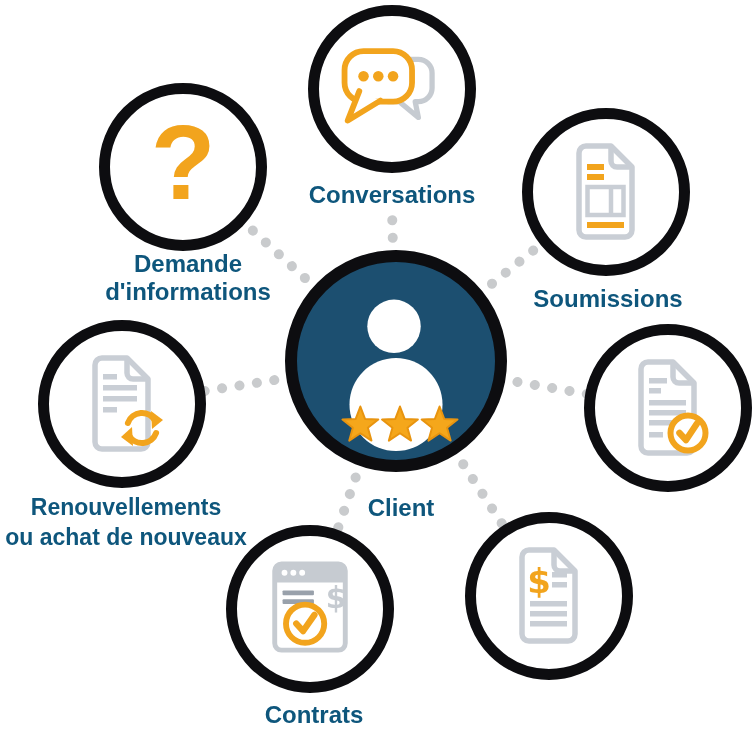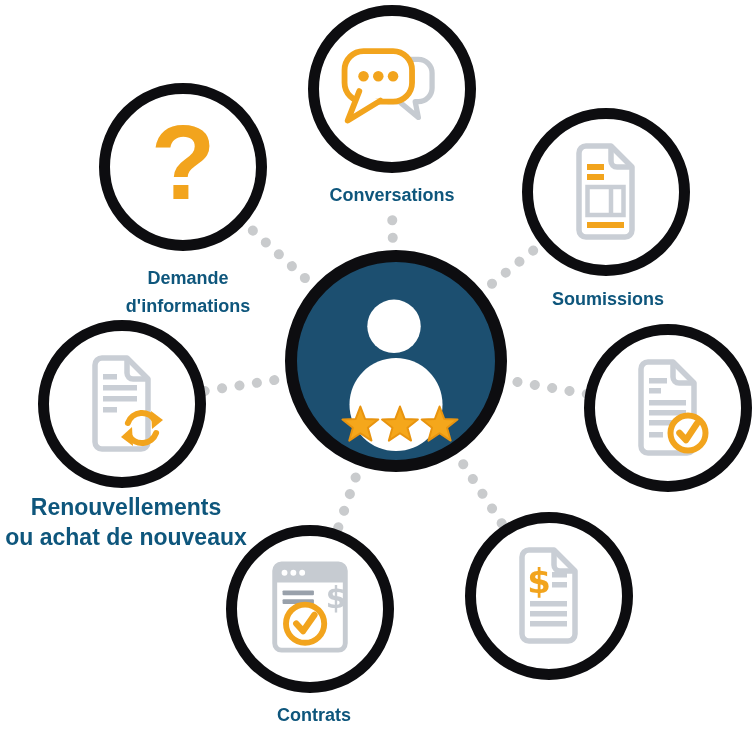--- a/index.html
+++ b/index.html
@@ -17,21 +17,21 @@
     border:11px solid var(--ring);background:#fff;
     width:168px;height:168px;
     display:flex;align-items:center;justify-content:center;
   }
   .node--center{
     width:222px;height:222px;border-width:12px;background:var(--navy);
     overflow:hidden;
   }
   .label{
     position:absolute;z-index:2;text-align:center;
-    color:var(--blue);font-weight:700;font-size:18px;line-height:28px;
+    color:var(--blue);font-weight:700;font-size:24px;line-height:28px;
   }
   .label--renew{line-height:30px;font-size:23px;}
   .lbl-line{display:block;}
   .qmark{
     font-size:106px;font-weight:800;color:var(--orange);
     line-height:1;margin-top:-10px;
     font-family:"Liberation Sans",sans-serif;
   }
   svg text{font-family:"DejaVu Sans","Liberation Sans",sans-serif;}
 </style>
@@ -55,20 +55,23 @@
       <g>
         <circle cx="98" cy="65" r="27" fill="#FFFFFF"></circle>
         <circle cx="100" cy="144" r="47" fill="#FFFFFF"></circle>
       </g>
       <g fill="#F5A71B" stroke="#E8940F" stroke-width="2" stroke-linejoin="round">
         <path transform="translate(64,165)" d="M0 -19 L4.7 -6.5 L18.1 -5.9 L7.6 2.5 L11.2 15.4 L0 8 L-11.2 15.4 L-7.6 2.5 L-18.1 -5.9 L-4.7 -6.5 Z"></path>
         <path transform="translate(104,165)" d="M0 -19 L4.7 -6.5 L18.1 -5.9 L7.6 2.5 L11.2 15.4 L0 8 L-11.2 15.4 L-7.6 2.5 L-18.1 -5.9 L-4.7 -6.5 Z"></path>
         <path transform="translate(144,165)" d="M0 -19 L4.7 -6.5 L18.1 -5.9 L7.6 2.5 L11.2 15.4 L0 8 L-11.2 15.4 L-7.6 2.5 L-18.1 -5.9 L-4.7 -6.5 Z"></path>
       </g>
     </svg>
+  </div>
+  <div class="label" style="left:321px;top:494px;width:160px;">
+    <span class="lbl-line">Client</span>
   </div>
 
   <div class="node" style="left:308px;top:5px;">
     <svg viewBox="0 0 110 100" width="116" height="106">
       <path d="M52 22 H80 A13 13 0 0 1 93 35 V49 A13 13 0 0 1 80 62 H77 L80 77 L62 62 H52 Z" fill="#FFFFFF" stroke="#C6CBD1" stroke-width="5" stroke-linejoin="round"></path>
       <rect x="10" y="14" width="64" height="48" rx="18" fill="#FFFFFF" stroke="#F2A41D" stroke-width="5.5"></rect>
       <path d="M24 52 L13 80 L44 61" fill="#FFFFFF" stroke="#F2A41D" stroke-width="5.5" stroke-linecap="round" stroke-linejoin="round"></path>
       <g fill="#F2A41D">
         <circle cx="28" cy="38" r="5"></circle>
           <circle cx="42" cy="38" r="5"></circle>
@@ -174,18 +177,18 @@
     </svg>
   </div>
   <div class="label label--renew" style="left:0px;top:492px;width:252px;">
     <span class="lbl-line">Renouvellements</span>
     <span class="lbl-line">ou achat de nouveaux</span>
   </div>
 
   <div class="node" style="left:99px;top:83px;">
     <span class="qmark">?</span>
   </div>
-  <div class="label" style="left:83px;top:264px;width:210px;">
+  <div class="label" style="left:83px;top:250px;width:210px;">
     <span class="lbl-line">Demande</span>
     <span class="lbl-line">d'informations</span>
   </div>
 
 </div>
 
 </body></html>

